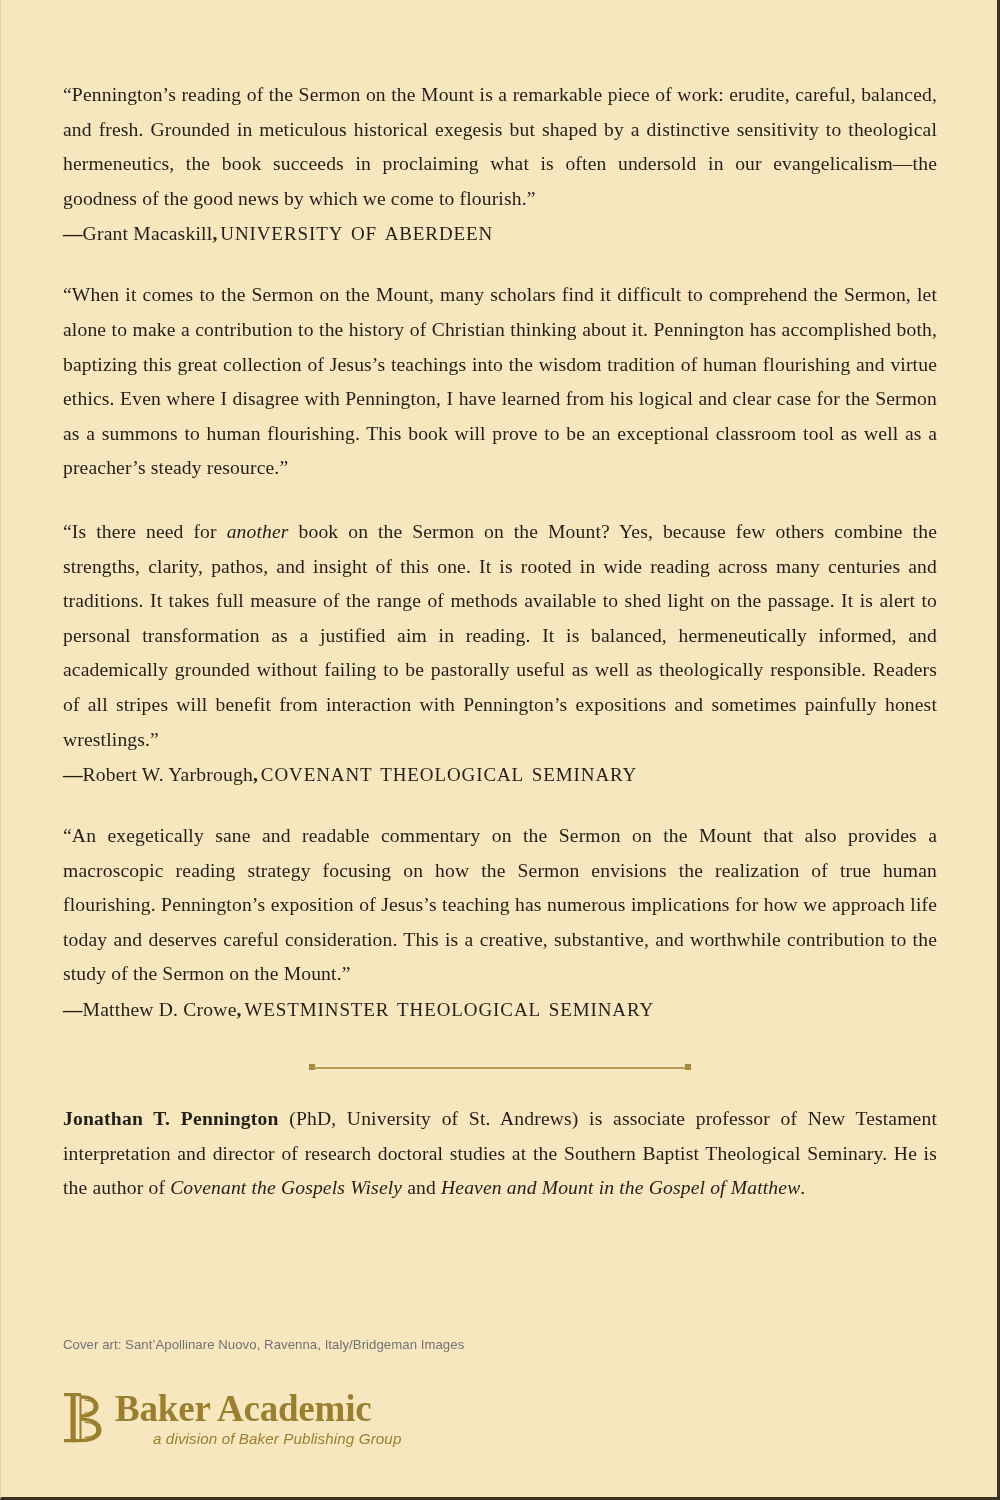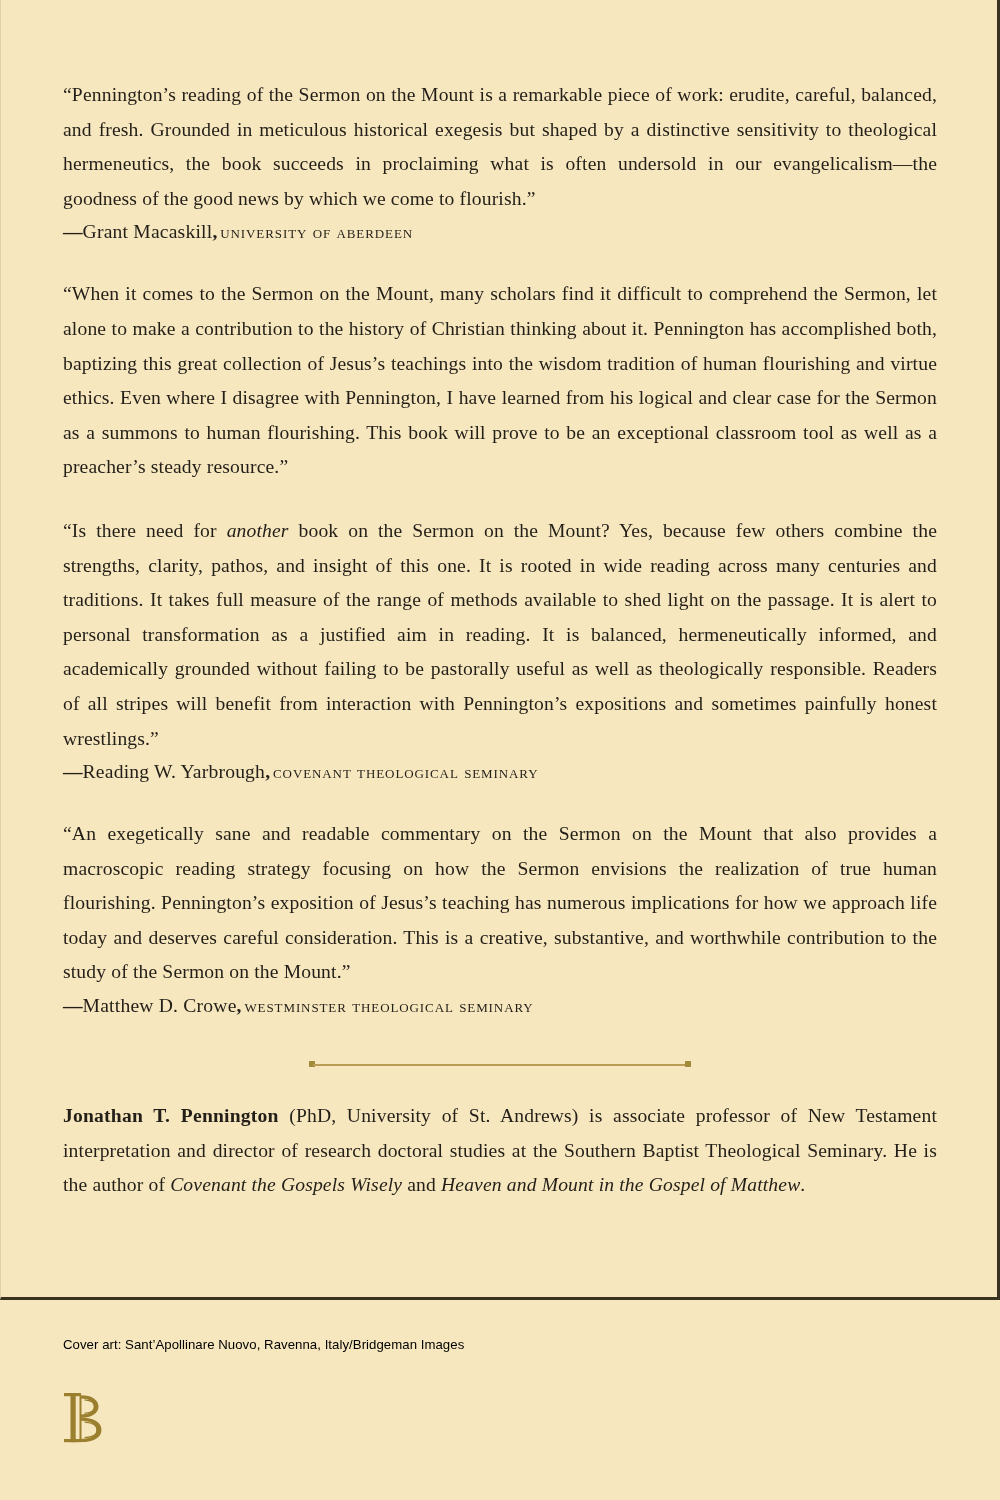--- a/index.html
+++ b/index.html
@@ -12,21 +12,21 @@
     height: 1500px;
     background: #f6e7bf;
     font-family: "Liberation Serif", "DejaVu Serif", serif;
     color: #231f18;
     overflow: hidden;
   }
   .page {
     position: relative;
     box-sizing: border-box;
     width: 1000px;
-    height: 1300px;
+    height: 1500px;
     background: #f6e7bf;
     border-right: 3px solid #3a3220;
     border-bottom: 3px solid #3a3220;
     border-left: 1px solid #ded0ac;
     padding: 78px 60px 12px 62px;
   }
 
   .blurbs {
     display: block;
   }
@@ -64,21 +64,21 @@
   .attr-name {
     font-weight: 400;
     letter-spacing: 0.2px;
   }
   .attr-sep {
     font-weight: 700;
   }
   .attr-inst {
     font-variant: small-caps;
     text-transform: lowercase;
-    font-size: 18px;
+    font-size: 27px;
     letter-spacing: 0.9px;
     padding-left: 3px;
     font-family: Liberation Serif, serif;
   }
 
   .divider-wrap {
     margin: 11px 0 22px 0;
     display: flex;
     justify-content: center;
     align-items: center;
@@ -127,21 +127,21 @@
 
   .credit {
     position: absolute;
     left: 62px;
     top: 1336px;
     margin: 0;
     font-family: "Liberation Sans", "DejaVu Sans", sans-serif;
     font-size: 13.2px;
     line-height: 17px;
     letter-spacing: 0.05px;
-    color: #000000;
+    color: #737373;
   }
 
   .logo {
     position: absolute;
     left: 60px;
     top: 1386px;
     display: flex;
     align-items: flex-start;
     color: #9a7f2e;
   }
@@ -189,21 +189,21 @@
       <p class="blurb-text"><span>“Pennington’s reading of the Sermon on the Mount is a remarkable piece of work: erudite, careful, balanced, and fresh. Grounded in meticulous historical exegesis but shaped by a distinctive sensitivity to theological hermeneutics, the book succeeds in proclaiming what is often undersold in our evangelicalism—the goodness of the good news by which we come to flourish.”</span></p>
       <p class="attribution"><span class="attr-dash">—</span><span class="attr-name">Grant Macaskill</span><span class="attr-sep">,</span><span class="attr-inst">University of Aberdeen</span></p>
     </div>
 
     <div class="blurb">
       <p class="blurb-text"><span>“When it comes to the Sermon on the Mount, many scholars find it difficult to comprehend the Sermon, let alone to make a contribution to the history of Christian thinking about it. Pennington has accomplished both, baptizing this great collection of Jesus’s teachings into the wisdom tradition of human flourishing and virtue ethics. Even where I disagree with Pennington, I have learned from his logical and clear case for the Sermon as a summons to human flourishing. This book will prove to be an exceptional classroom tool as well as a preacher’s steady resource.”</span></p>
     </div>
 
     <div class="blurb">
       <p class="blurb-text"><span>“Is there need for </span><em>another</em><span> book on the Sermon on the Mount? Yes, because few others combine the strengths, clarity, pathos, and insight of this one. It is rooted in wide reading across many centuries and traditions. It takes full measure of the range of methods available to shed light on the passage. It is alert to personal transformation as a justified aim in reading. It is balanced, hermeneutically informed, and academically grounded without failing to be pastorally useful as well as theologically responsible. Readers of all stripes will benefit from interaction with Pennington’s expositions and sometimes painfully honest wrestlings.”</span></p>
-      <p class="attribution"><span class="attr-dash">—</span><span class="attr-name">Reading W. Yarbrough</span><span class="attr-sep">,</span><span class="attr-inst">Covenant Theological Seminary</span></p>
+      <p class="attribution"><span class="attr-dash">—</span><span class="attr-name">Robert W. Yarbrough</span><span class="attr-sep">,</span><span class="attr-inst">Covenant Theological Seminary</span></p>
     </div>
 
     <div class="blurb">
       <p class="blurb-text"><span>“An exegetically sane and readable commentary on the Sermon on the Mount that also provides a macroscopic reading strategy focusing on how the Sermon envisions the realization of true human flourishing. Pennington’s exposition of Jesus’s teaching has numerous implications for how we approach life today and deserves careful consideration. This is a creative, substantive, and worthwhile contribution to the study of the Sermon on the Mount.”</span></p>
       <p class="attribution"><span class="attr-dash">—</span><span class="attr-name">Matthew D. Crowe</span><span class="attr-sep">,</span><span class="attr-inst">Westminster Theological Seminary</span></p>
     </div>
 
   </div>
 
   <div class="divider-wrap">
@@ -234,15 +234,19 @@
         </g>
 
         <path d="M20 7.2 C 31 7.2, 37.5 12.0, 37.5 18.6 C 37.5 25.2, 31 29.8, 20 29.8 L 20 26.6 C 28.2 26.6, 32.6 23.4, 32.6 18.6 C 32.6 13.8, 28.2 10.4, 20 10.4 Z" fill="#9a7f2e"></path>
 
         <path d="M20 29.6 C 33 29.6, 40.5 34.7, 40.5 41.9 C 40.5 49.2, 33 54.0, 20 54.0 L 20 50.8 C 30.0 50.8, 35.3 47.2, 35.3 41.9 C 35.3 36.6, 30.0 32.8, 20 32.8 Z" fill="#9a7f2e"></path>
 
         <path d="M23.5 11.8 C 30.3 12.4, 34.2 14.9, 34.2 18.6 C 34.2 22.3, 30.3 24.8, 23.5 25.4" fill="none" stroke="#9a7f2e" stroke-width="1.3"></path>
         <path d="M23.5 34.2 C 31.6 34.9, 36.4 37.8, 36.4 41.9 C 36.4 46.1, 31.6 49.0, 23.5 49.6" fill="none" stroke="#9a7f2e" stroke-width="1.3"></path>
       </svg>
     </div>
+    <div class="logo-text">
+      <div class="logo-wordmark">Baker Academic</div>
+      <div class="logo-tagline">a division of Baker Publishing Group</div>
+    </div>
   </div>
 
 </div>
 
 </body></html>

